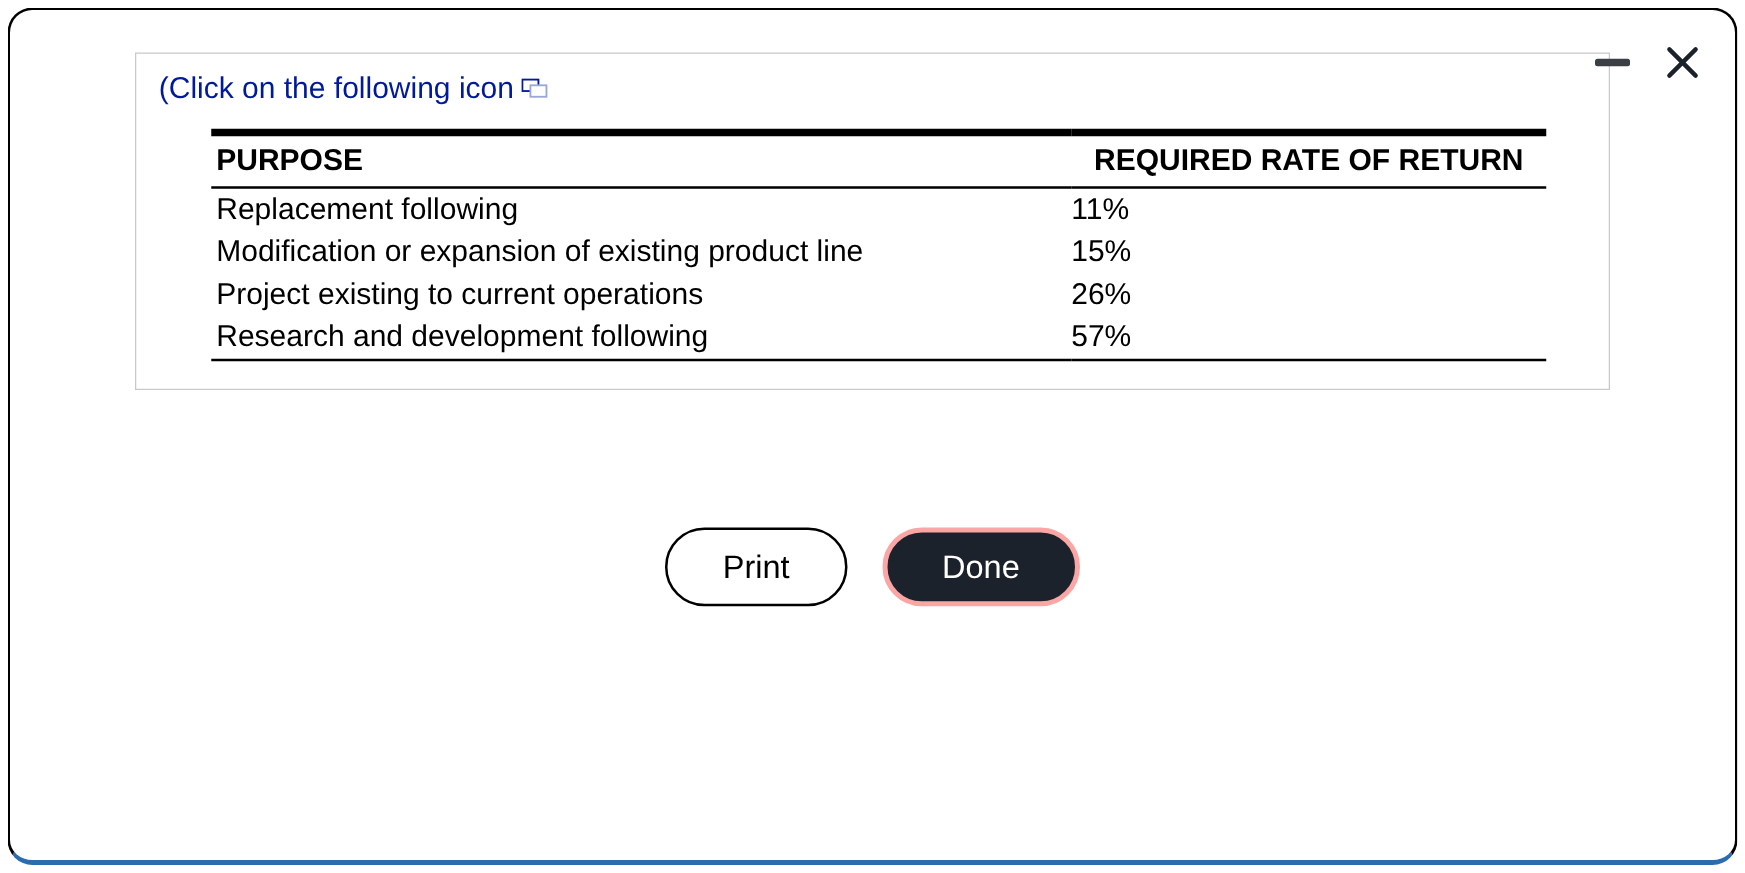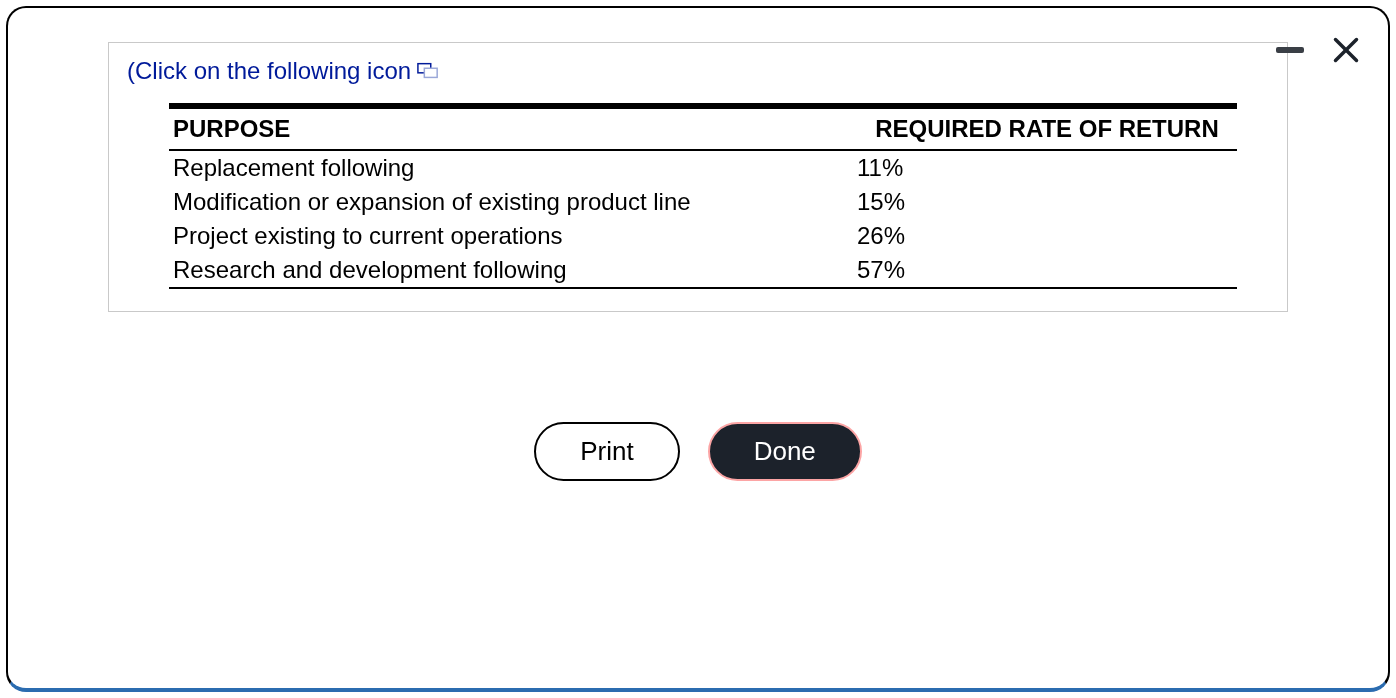--- a/index.html
+++ b/index.html
@@ -128,21 +128,21 @@
       cursor: pointer;
       font-family: inherit;
     }
     .btn-outline {
       background: #fff;
       border: 2px solid #000;
       color: #000;
     }
     .btn-primary {
       background: #1c222b;
-      border: 2px solid #fca5a5;
+      border: 4px solid #fca5a5;
       color: #fff;
     }
   </style>
 </head>
 <body>
 
 <div class="dialog">
 
   <div class="window-controls">
     <div class="minimize-icon"></div>

